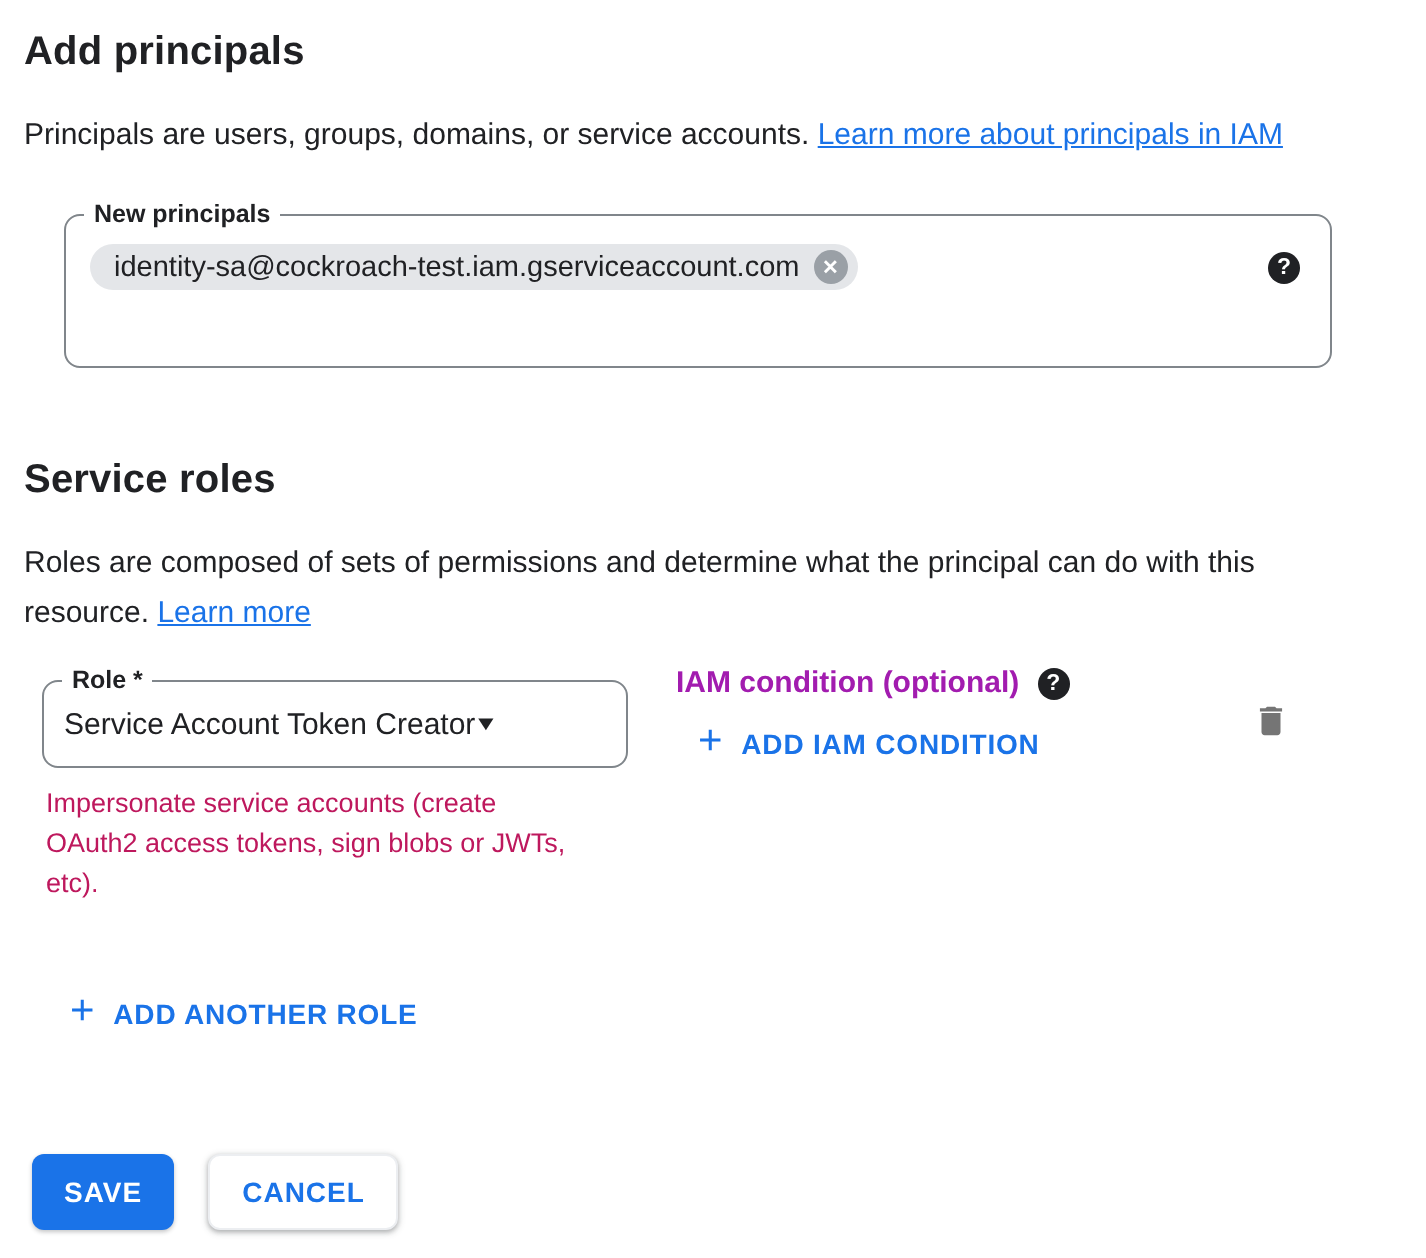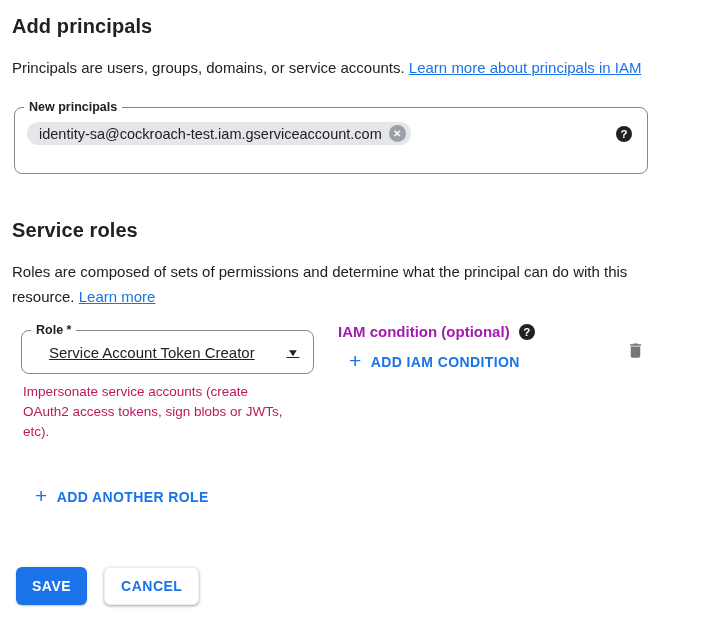--- a/index.html
+++ b/index.html
@@ -39,23 +39,23 @@
     background: #fff;
     padding: 0 5px;
     font-size: 12.5px;
     font-weight: 700;
     color: #202124;
     line-height: 17px;
     white-space: nowrap;
   }
 
   .principals-box {
-    margin-left: 2px;
+    margin-left: 20px;
     width: 634px;
-    height: 67px;
+    height: 77px;
     margin-bottom: 45px;
     cursor: text;
   }
   .principals-inner {
     display: flex;
     justify-content: space-between;
     align-items: flex-start;
     padding: 14px 15px 0 12px;
   }
   .chip {
@@ -108,26 +108,24 @@
     align-items: flex-start;
     margin-left: 9px;
     width: 634px;
     margin-top: 7px;
   }
   .role-col { width: 293px; flex: 0 0 auto; }
   .role-select {
     height: 44px;
     display: flex;
     align-items: center;
-    justify-content: space-between;
     padding: 0 15px 0 10px;
     cursor: pointer;
-    text-decoration: underline;
-  }
-  .role-value { font-size: 15px; color: #202124; margin-left: 17px; }
+  }
+  .role-value { font-size: 15px; color: #202124; }
   .dropdown-arrow { font-size: 10px; color: #202124; transform: scaleX(1.3); }
   .role-helper {
     margin: 8px 0 0 2px;
     width: 272px;
     font-size: 13.5px;
     line-height: 20px;
     color: #be185d;
   }
 
   .condition-col { margin-left: 24px; margin-top: -7px; flex: 1 1 auto; }

